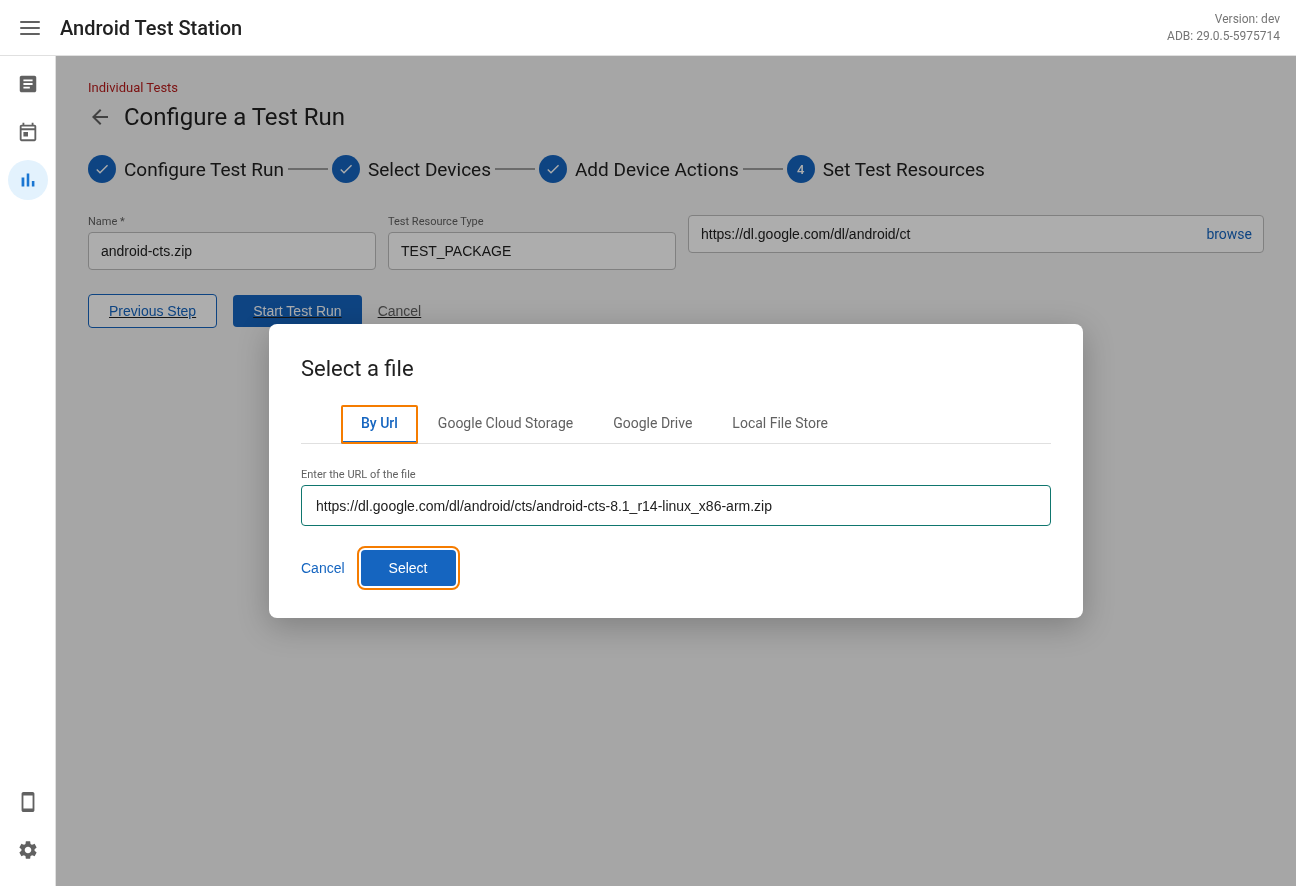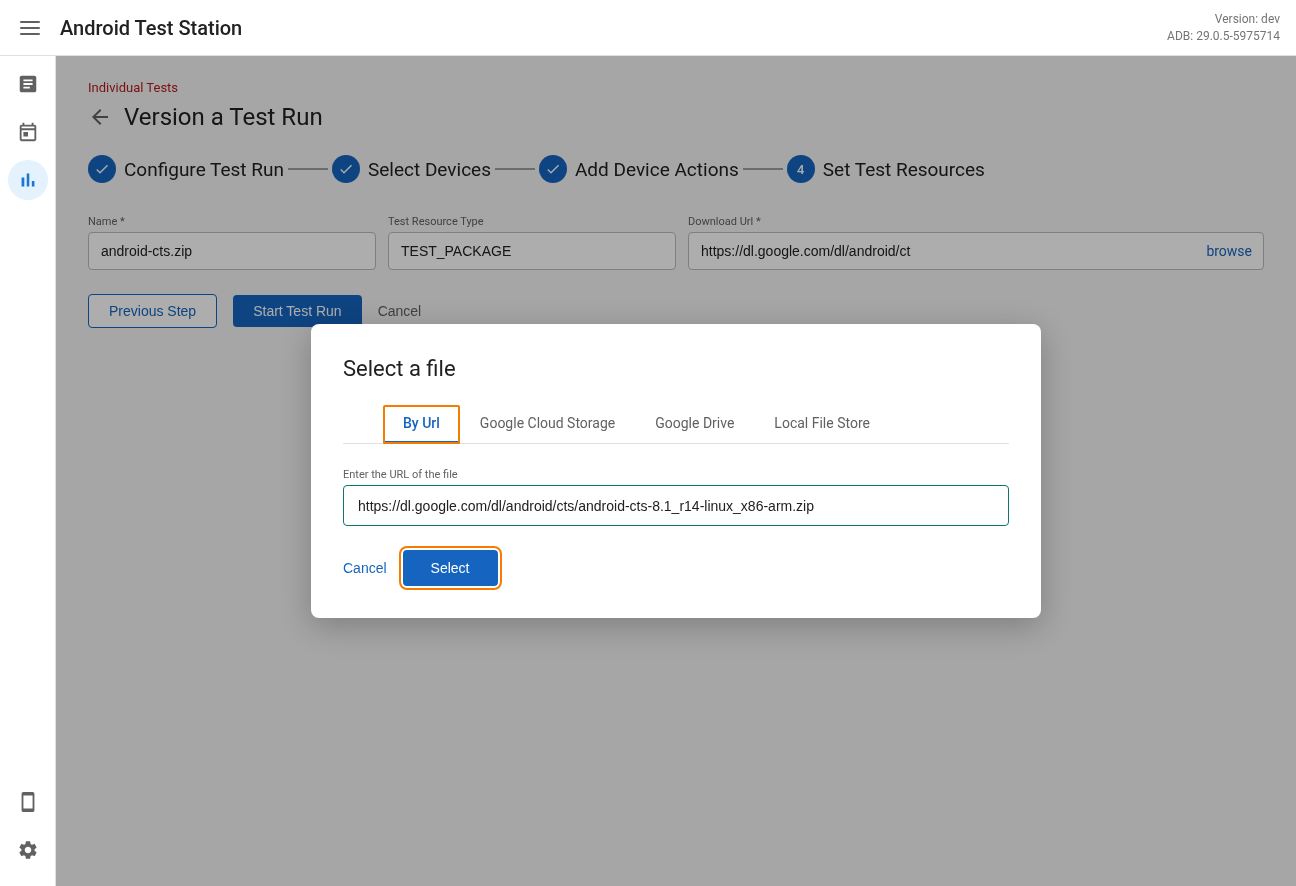--- a/index.html
+++ b/index.html
@@ -57,40 +57,40 @@
     .form-field { display: flex; flex-direction: column; flex: 1; }
     .form-field-label { font-size: 11px; color: #616161; margin-bottom: 4px; }
     .form-field-input {
       border: 1px solid #bdbdbd; border-radius: 4px; padding: 10px 12px;
       font-size: 14px; background: #fff; color: #212121; outline: none;
     }
     .download-url-field { flex: 2; position: relative; }
     .browse-link { position: absolute; right: 12px; top: 50%; transform: translateY(-50%); color: #1565c0; font-size: 14px; cursor: pointer; }
 
     
-    .btn-row { display: flex; align-items: center; gap: 16px; }
+    .btn-row { display: flex; align-items: center; gap: 16px; text-decoration: underline; }
     .btn-outline {
       border: 1px solid #1565c0; background: #fff; color: #1565c0;
       padding: 8px 20px; border-radius: 4px; font-size: 14px; cursor: pointer;
     }
     .btn-primary {
       border: none; background: #1565c0; color: #fff;
       padding: 8px 20px; border-radius: 4px; font-size: 14px; cursor: pointer;
     }
     .btn-text { background: none; border: none; color: #616161; font-size: 14px; cursor: pointer; }
 
     
     .overlay {
       position: absolute; top: 0; left: 0; right: 0; bottom: 0;
       background: rgba(0,0,0,0.32); z-index: 20; display: flex; align-items: center; justify-content: center;
     }
 
     
     .dialog {
-      background: #fff; border-radius: 8px; width: 730px; padding: 32px;
+      background: #fff; border-radius: 8px; width: 814px; padding: 32px;
       box-shadow: 0 8px 32px rgba(0,0,0,0.24); position: relative;
     }
     .dialog-title { font-size: 22px; font-weight: 400; color: #212121; margin-bottom: 24px; }
 
     
     .tabs { display: flex; border-bottom: 1px solid #e0e0e0; margin-bottom: 24px; padding-left: 40px; }
     .tab {
       padding: 10px 20px; font-size: 14px; cursor: pointer; color: #616161;
       border-bottom: 3px solid transparent; margin-bottom: -1px;
       position: relative;
@@ -170,21 +170,21 @@
     <div class="content-inner">
 
       <div class="breadcrumb">Individual Tests</div>
 
       <div class="page-header">
         <div class="back-btn">
           <svg width="24" height="24" viewBox="0 0 24 24" fill="#616161">
               <path d="M20 11H7.83l5.59-5.59L12 4l-8 8 8 8 1.41-1.41L7.83 13H20v-2z"></path>
             </svg>
         </div>
-        <span class="page-title">Version a Test Run</span>
+        <span class="page-title">Configure a Test Run</span>
       </div>
 
       <div class="steps">
         <div class="step">
           <div class="step-circle done">
             <svg width="16" height="16" viewBox="0 0 24 24" fill="white">
                 <path d="M9 16.17L4.83 12l-1.42 1.41L9 19 21 7l-1.41-1.41L9 16.17z"></path>
               </svg>
           </div>
           <span class="step-label">Configure Test Run</span>
@@ -219,21 +219,20 @@
       <div class="form-row">
         <div class="form-field">
           <div class="form-field-label">Name *</div>
           <input class="form-field-input" type="text" value="android-cts.zip" style="">
         </div>
         <div class="form-field">
           <div class="form-field-label">Test Resource Type</div>
           <input class="form-field-input" type="text" value="TEST_PACKAGE" style="">
         </div>
         <div class="form-field download-url-field">
-          <div class="form-field-label">Download Url *</div>
           <div style="position:relative;">
             <input class="form-field-input" type="text" style="width: 100%; padding-right: 60px;" value="https://dl.google.com/dl/android/ct">
             <span class="browse-link">browse</span>
           </div>
         </div>
       </div>
 
       <div class="btn-row">
         <button class="btn-outline">Previous Step</button>
         <button class="btn-primary">Start Test Run</button>

